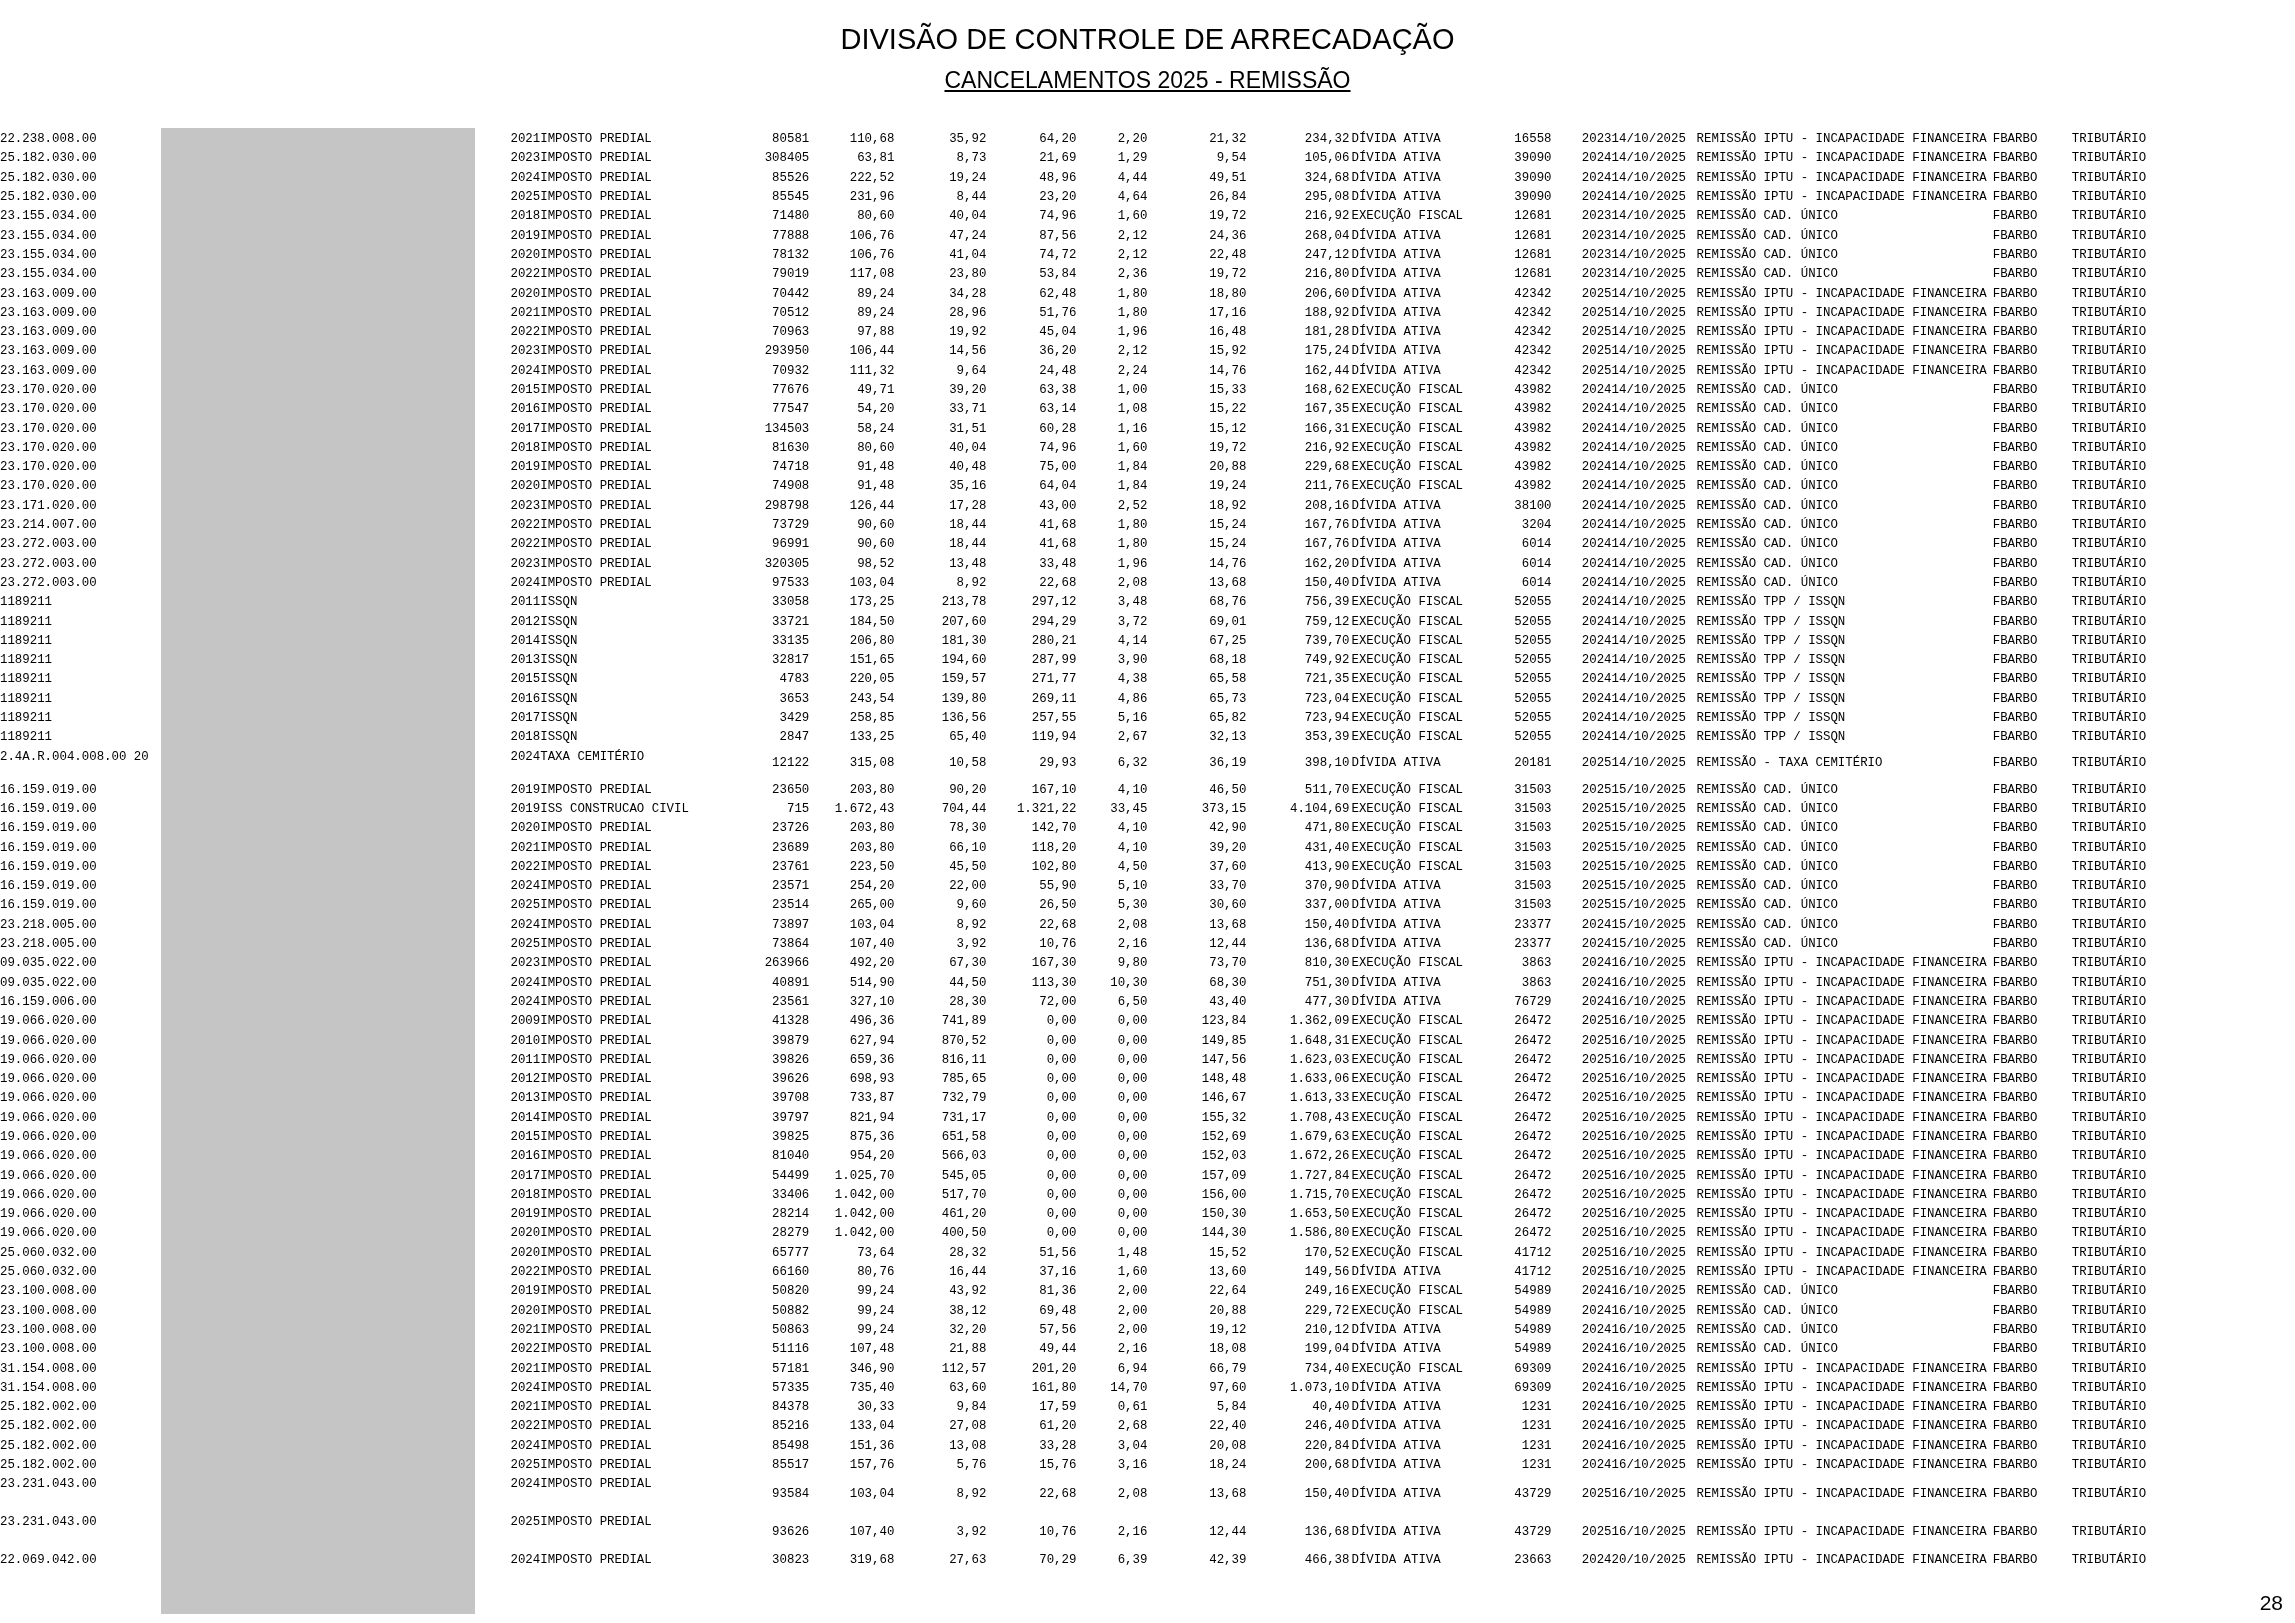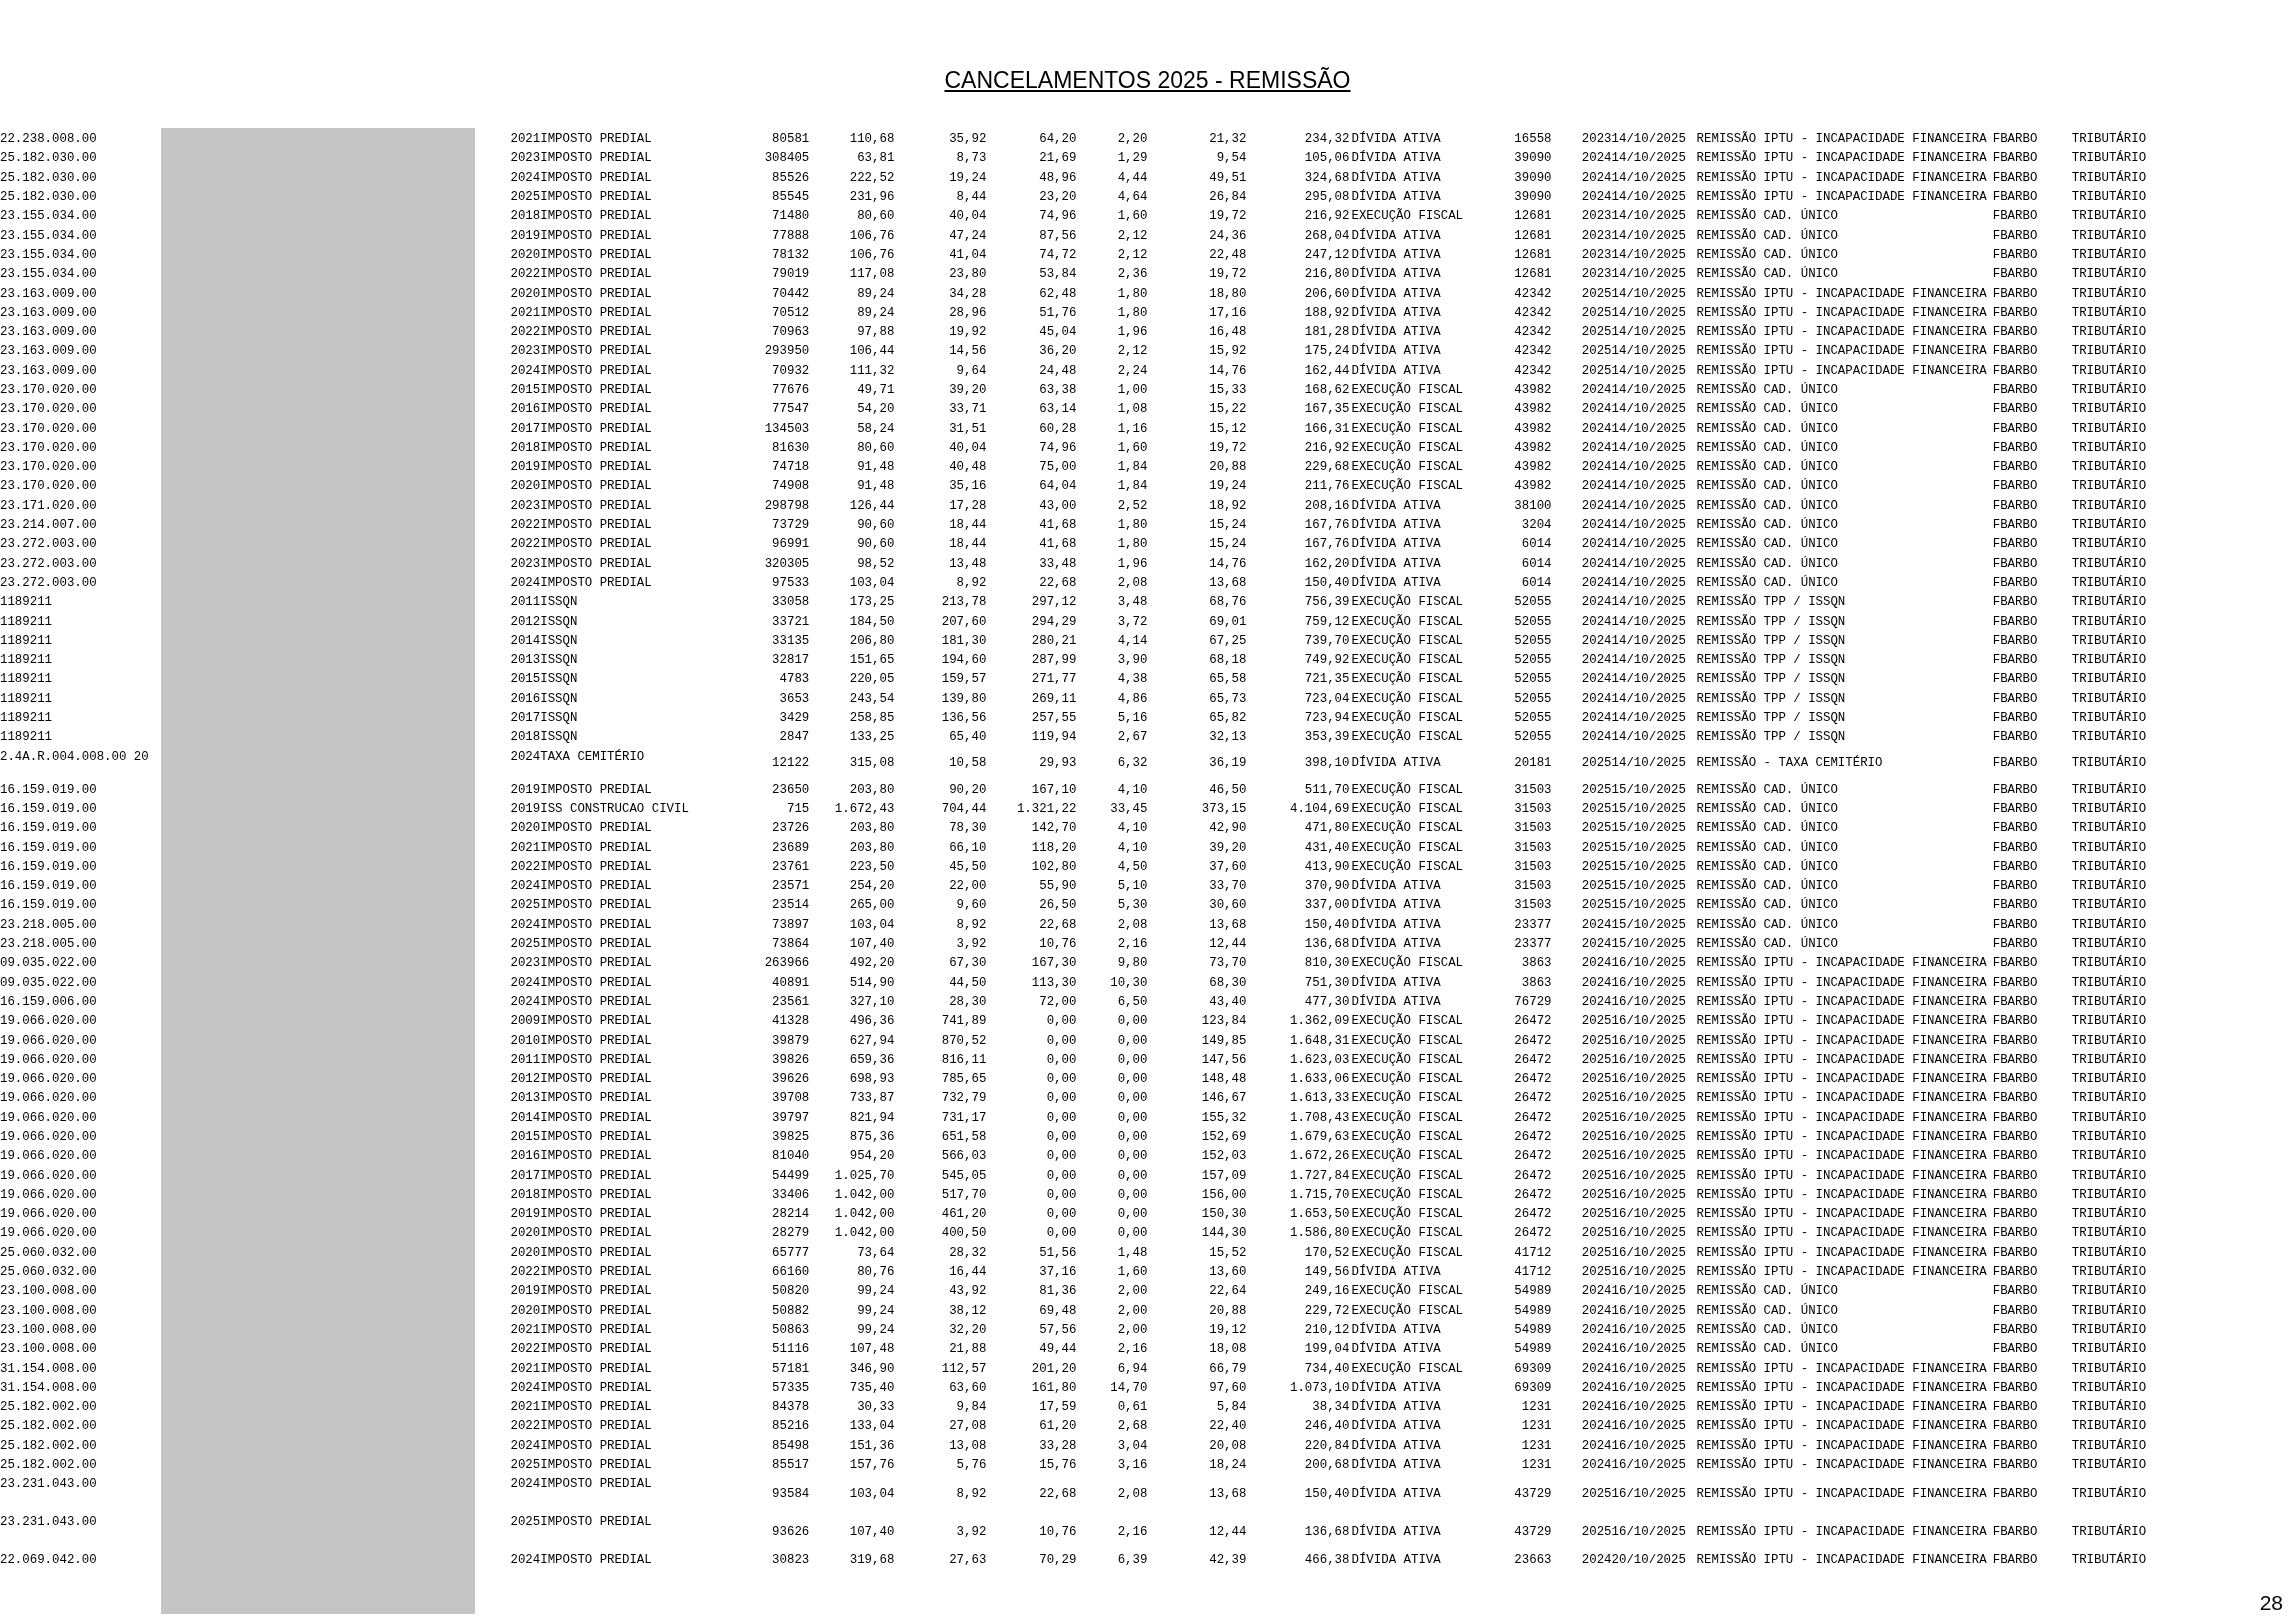--- a/index.html
+++ b/index.html
@@ -49,20 +49,21 @@
   tr.tall td:nth-child(-n+4){vertical-align:top;padding-top:3.3px;}
   .pageno{
     position:absolute;left:2224px;top:1591px;width:59px;
     text-align:right;font-size:21px;
   }
 </style>
 </head>
 <body>
 
 <div class="page">
+  <div class="title">DIVISÃO DE CONTROLE DE ARRECADAÇÃO</div>
   <div class="subtitle">CANCELAMENTOS 2025 - REMISSÃO</div>
   <div class="redaction"></div>
   <table class="grid">
     <colgroup>
       <col style="width:160px">
         <col style="width:315px">
         <col style="width:65px">
       <col style="width:170px">
         <col style="width:101px">
         <col style="width:85px">
@@ -1385,21 +1386,21 @@
           <td>25.182.002.00</td>
           <td></td>
           <td>2021</td>
           <td>IMPOSTO PREDIAL</td>
           <td>84378</td>
           <td>30,33</td>
           <td>9,84</td>
           <td>17,59</td>
           <td>0,61</td>
           <td>5,84</td>
-          <td>38,34</td>
+          <td>40,40</td>
           <td>DÍVIDA ATIVA</td>
           <td>1231</td>
           <td>2024</td>
           <td>16/10/2025</td>
           <td>REMISSÃO IPTU - INCAPACIDADE FINANCEIRA</td>
           <td>FBARBO</td>
           <td>TRIBUTÁRIO</td>
         </tr>
         <tr style="height: 19.3px;">
           <td>25.182.002.00</td>

